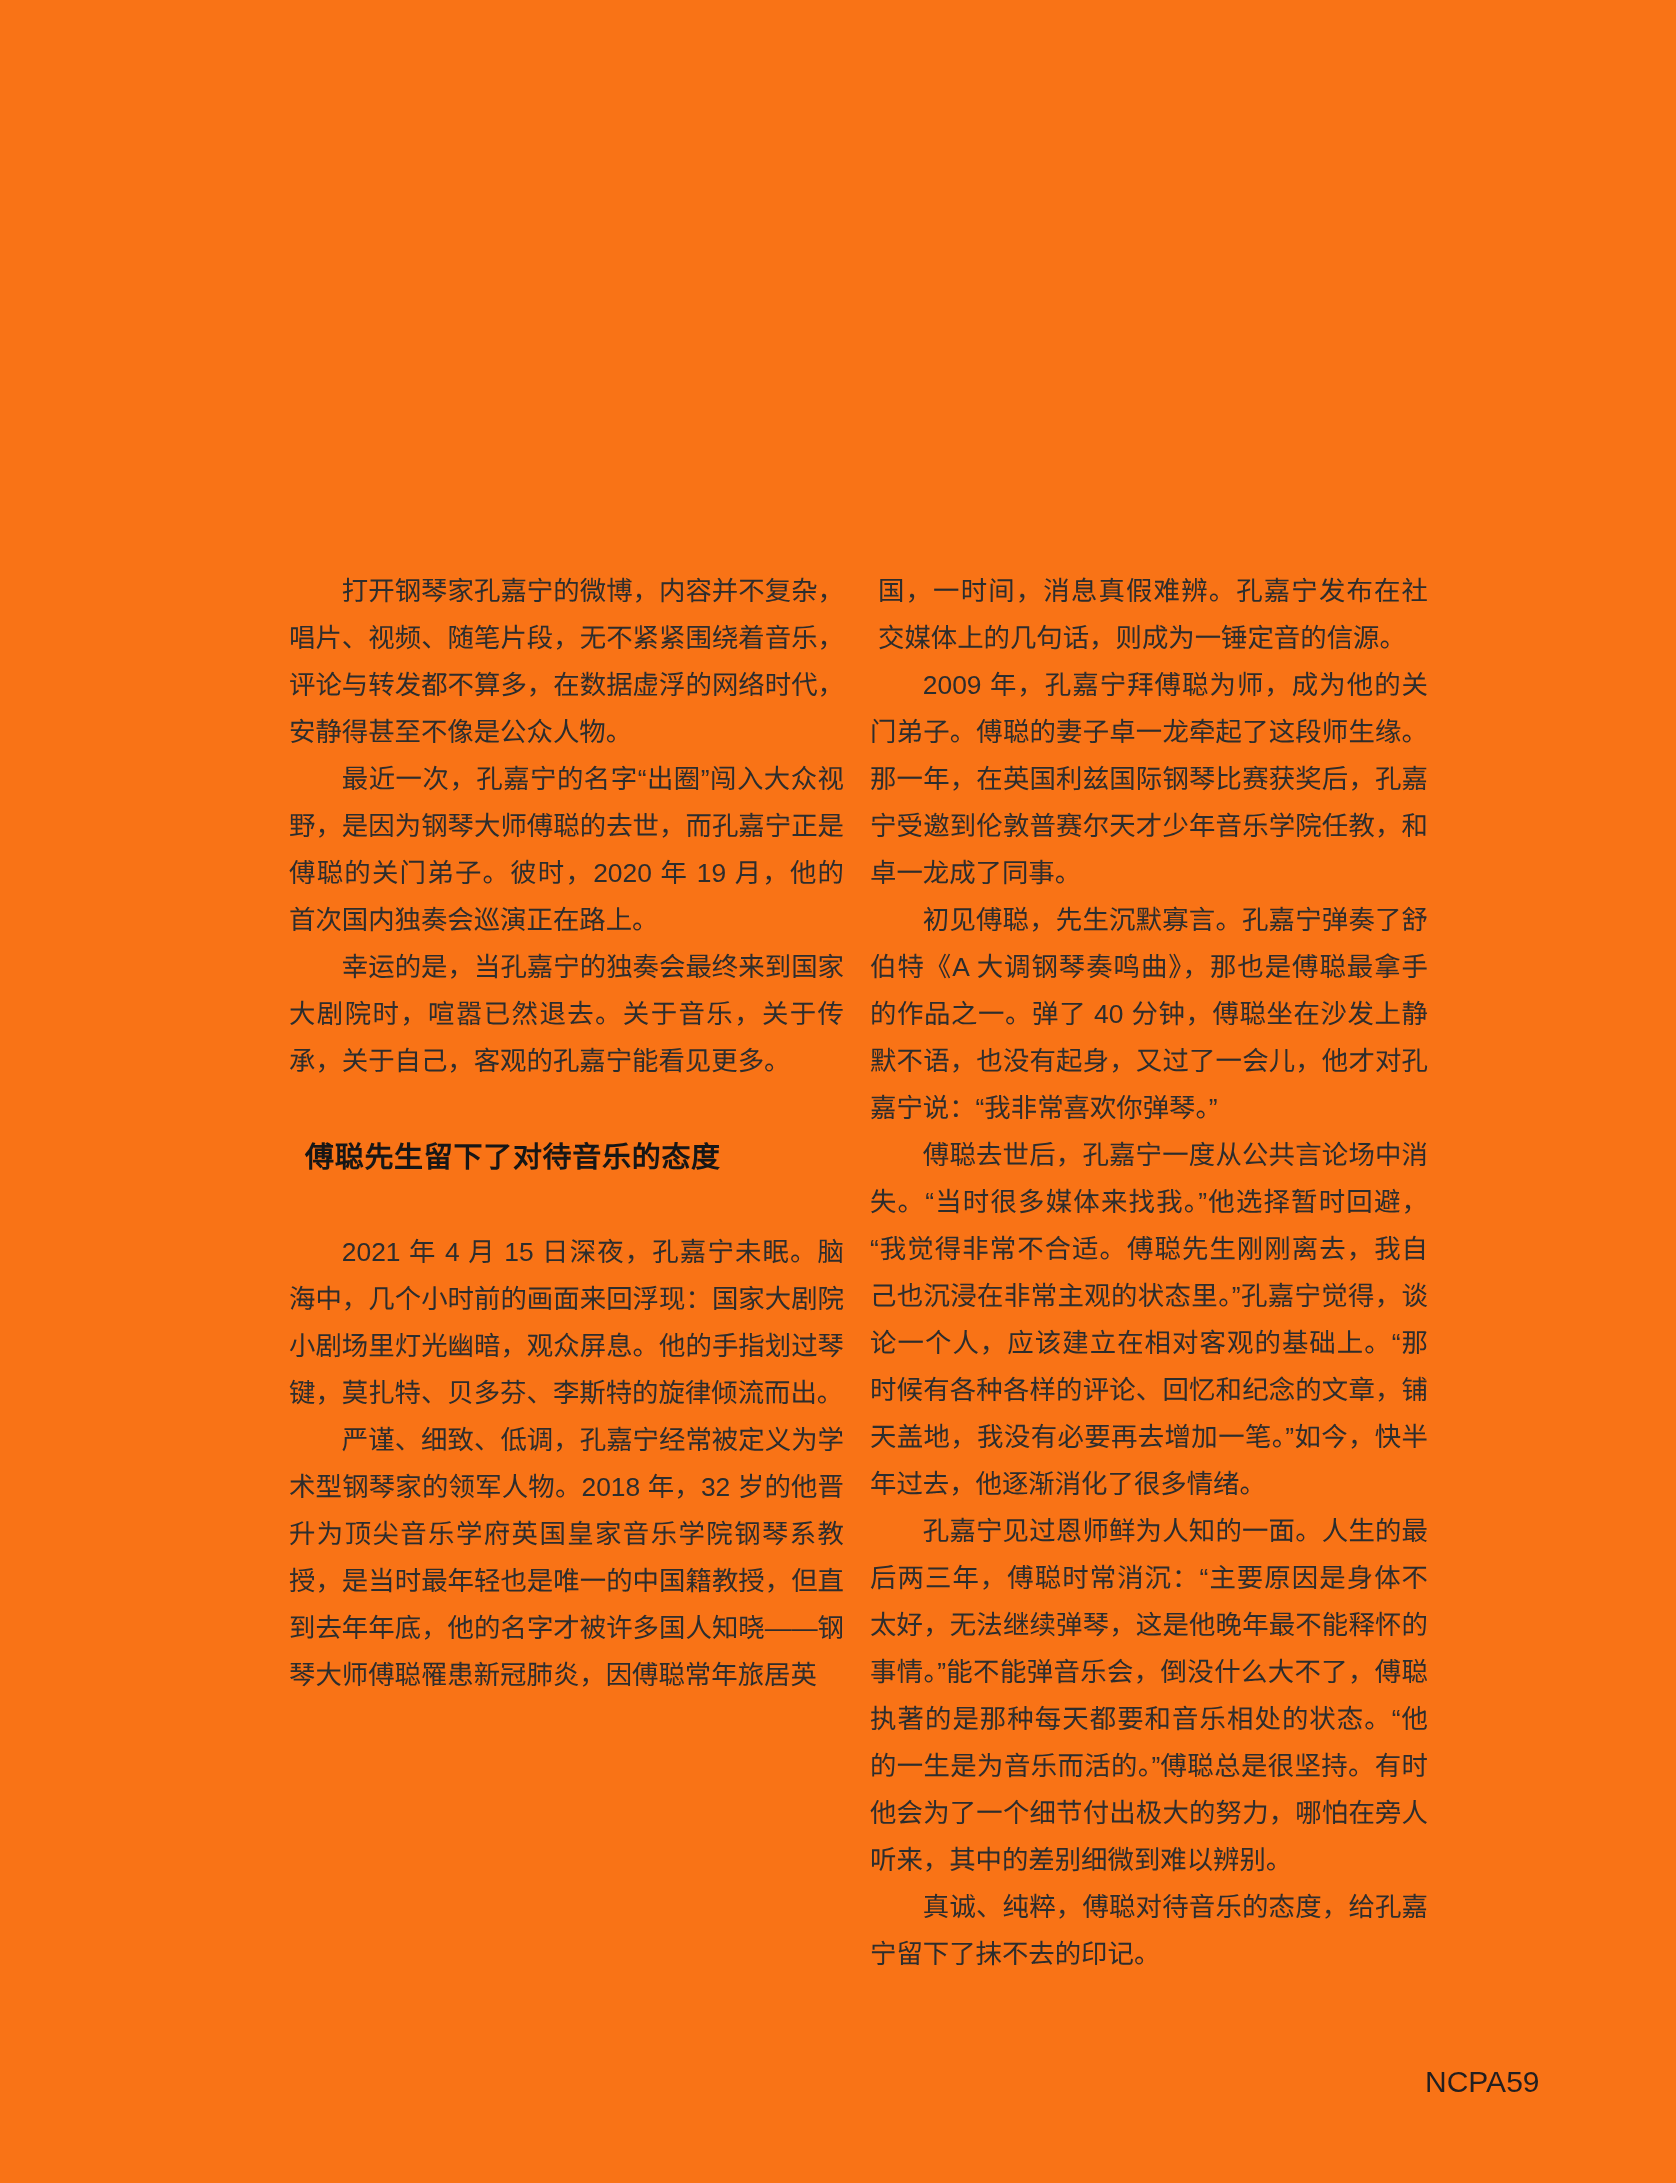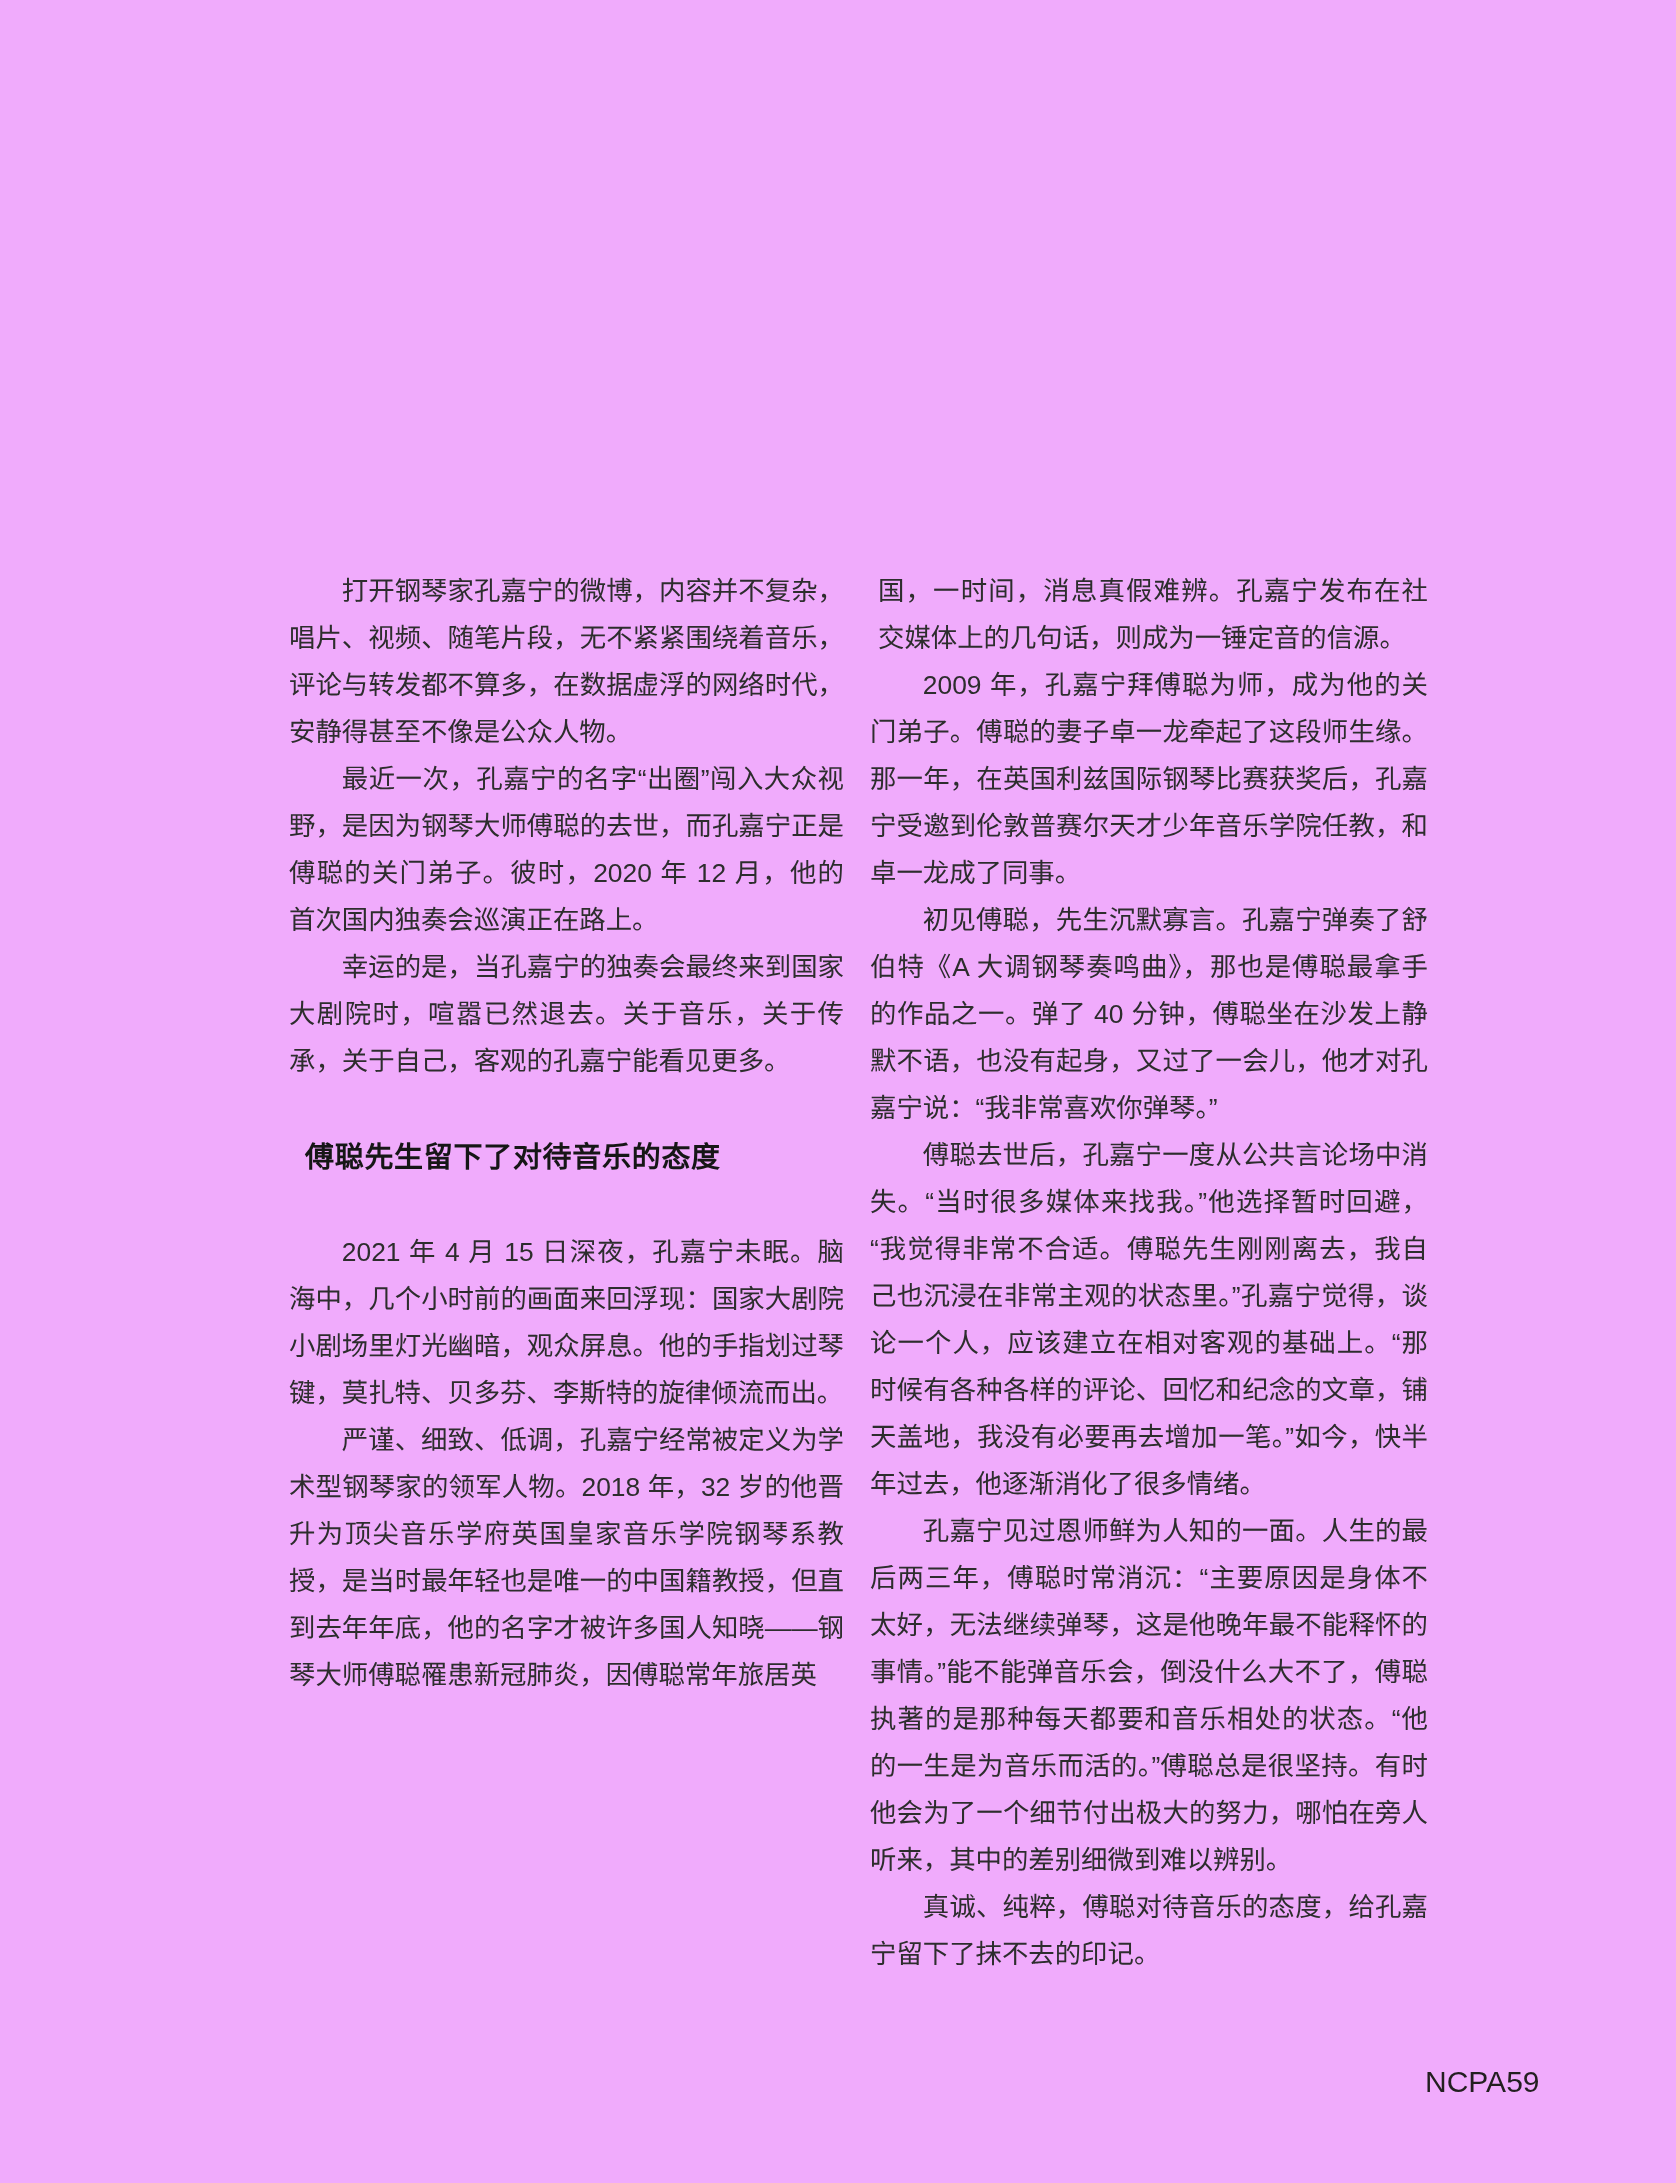--- a/index.html
+++ b/index.html
@@ -4,21 +4,21 @@
 <style>
   html, body {
     margin: 0;
     padding: 0;
     background: #ffffff;
   }
   .page {
     position: relative;
     width: 1676px;
     height: 2183px;
-    background: #f0abfc;
+    background: #f97316;
     overflow: hidden;
     font-family: "Liberation Sans", "DejaVu Sans", sans-serif;
   }
   .text-col {
     position: absolute;
     top: 568px;
     color: #2d2d2d;
     font-size: 26.4px;
     line-height: 47px;
     text-align: justify;
@@ -51,21 +51,21 @@
     white-space: nowrap;
   }
 </style>
 </head>
 <body>
 
 <div class="page">
 
   <div class="text-col col-left">
     <p>打开钢琴家孔嘉宁的微博，内容并不复杂，唱片、视频、随笔片段，无不紧紧围绕着音乐，评论与转发都不算多，在数据虚浮的网络时代，安静得甚至不像是公众人物。</p>
-    <p>最近一次，孔嘉宁的名字“出圈”闯入大众视野，是因为钢琴大师傅聪的去世，而孔嘉宁正是傅聪的关门弟子。彼时，2020 年 12 月，他的首次国内独奏会巡演正在路上。</p>
+    <p>最近一次，孔嘉宁的名字“出圈”闯入大众视野，是因为钢琴大师傅聪的去世，而孔嘉宁正是傅聪的关门弟子。彼时，2020 年 19 月，他的首次国内独奏会巡演正在路上。</p>
     <p>幸运的是，当孔嘉宁的独奏会最终来到国家大剧院时，喧嚣已然退去。关于音乐，关于传承，关于自己，客观的孔嘉宁能看见更多。</p>
     <h2 class="section-heading">傅聪先生留下了对待音乐的态度</h2>
     <p>2021 年 4 月 15 日深夜，孔嘉宁未眠。脑海中，几个小时前的画面来回浮现：国家大剧院小剧场里灯光幽暗，观众屏息。他的手指划过琴键，莫扎特、贝多芬、李斯特的旋律倾流而出。</p>
     <p>严谨、细致、低调，孔嘉宁经常被定义为学术型钢琴家的领军人物。2018 年，32 岁的他晋升为顶尖音乐学府英国皇家音乐学院钢琴系教授，是当时最年轻也是唯一的中国籍教授，但直到去年年底，他的名字才被许多国人知晓——钢琴大师傅聪罹患新冠肺炎，因傅聪常年旅居英</p>
   </div>
 
   <div class="text-col col-right">
     <p class="continuation">国，一时间，消息真假难辨。孔嘉宁发布在社交媒体上的几句话，则成为一锤定音的信源。</p>
     <p>2009 年，孔嘉宁拜傅聪为师，成为他的关门弟子。傅聪的妻子卓一龙牵起了这段师生缘。那一年，在英国利兹国际钢琴比赛获奖后，孔嘉宁受邀到伦敦普赛尔天才少年音乐学院任教，和卓一龙成了同事。</p>
     <p>初见傅聪，先生沉默寡言。孔嘉宁弹奏了舒伯特《A 大调钢琴奏鸣曲》，那也是傅聪最拿手的作品之一。弹了 40 分钟，傅聪坐在沙发上静默不语，也没有起身，又过了一会儿，他才对孔嘉宁说：“我非常喜欢你弹琴。”</p>

